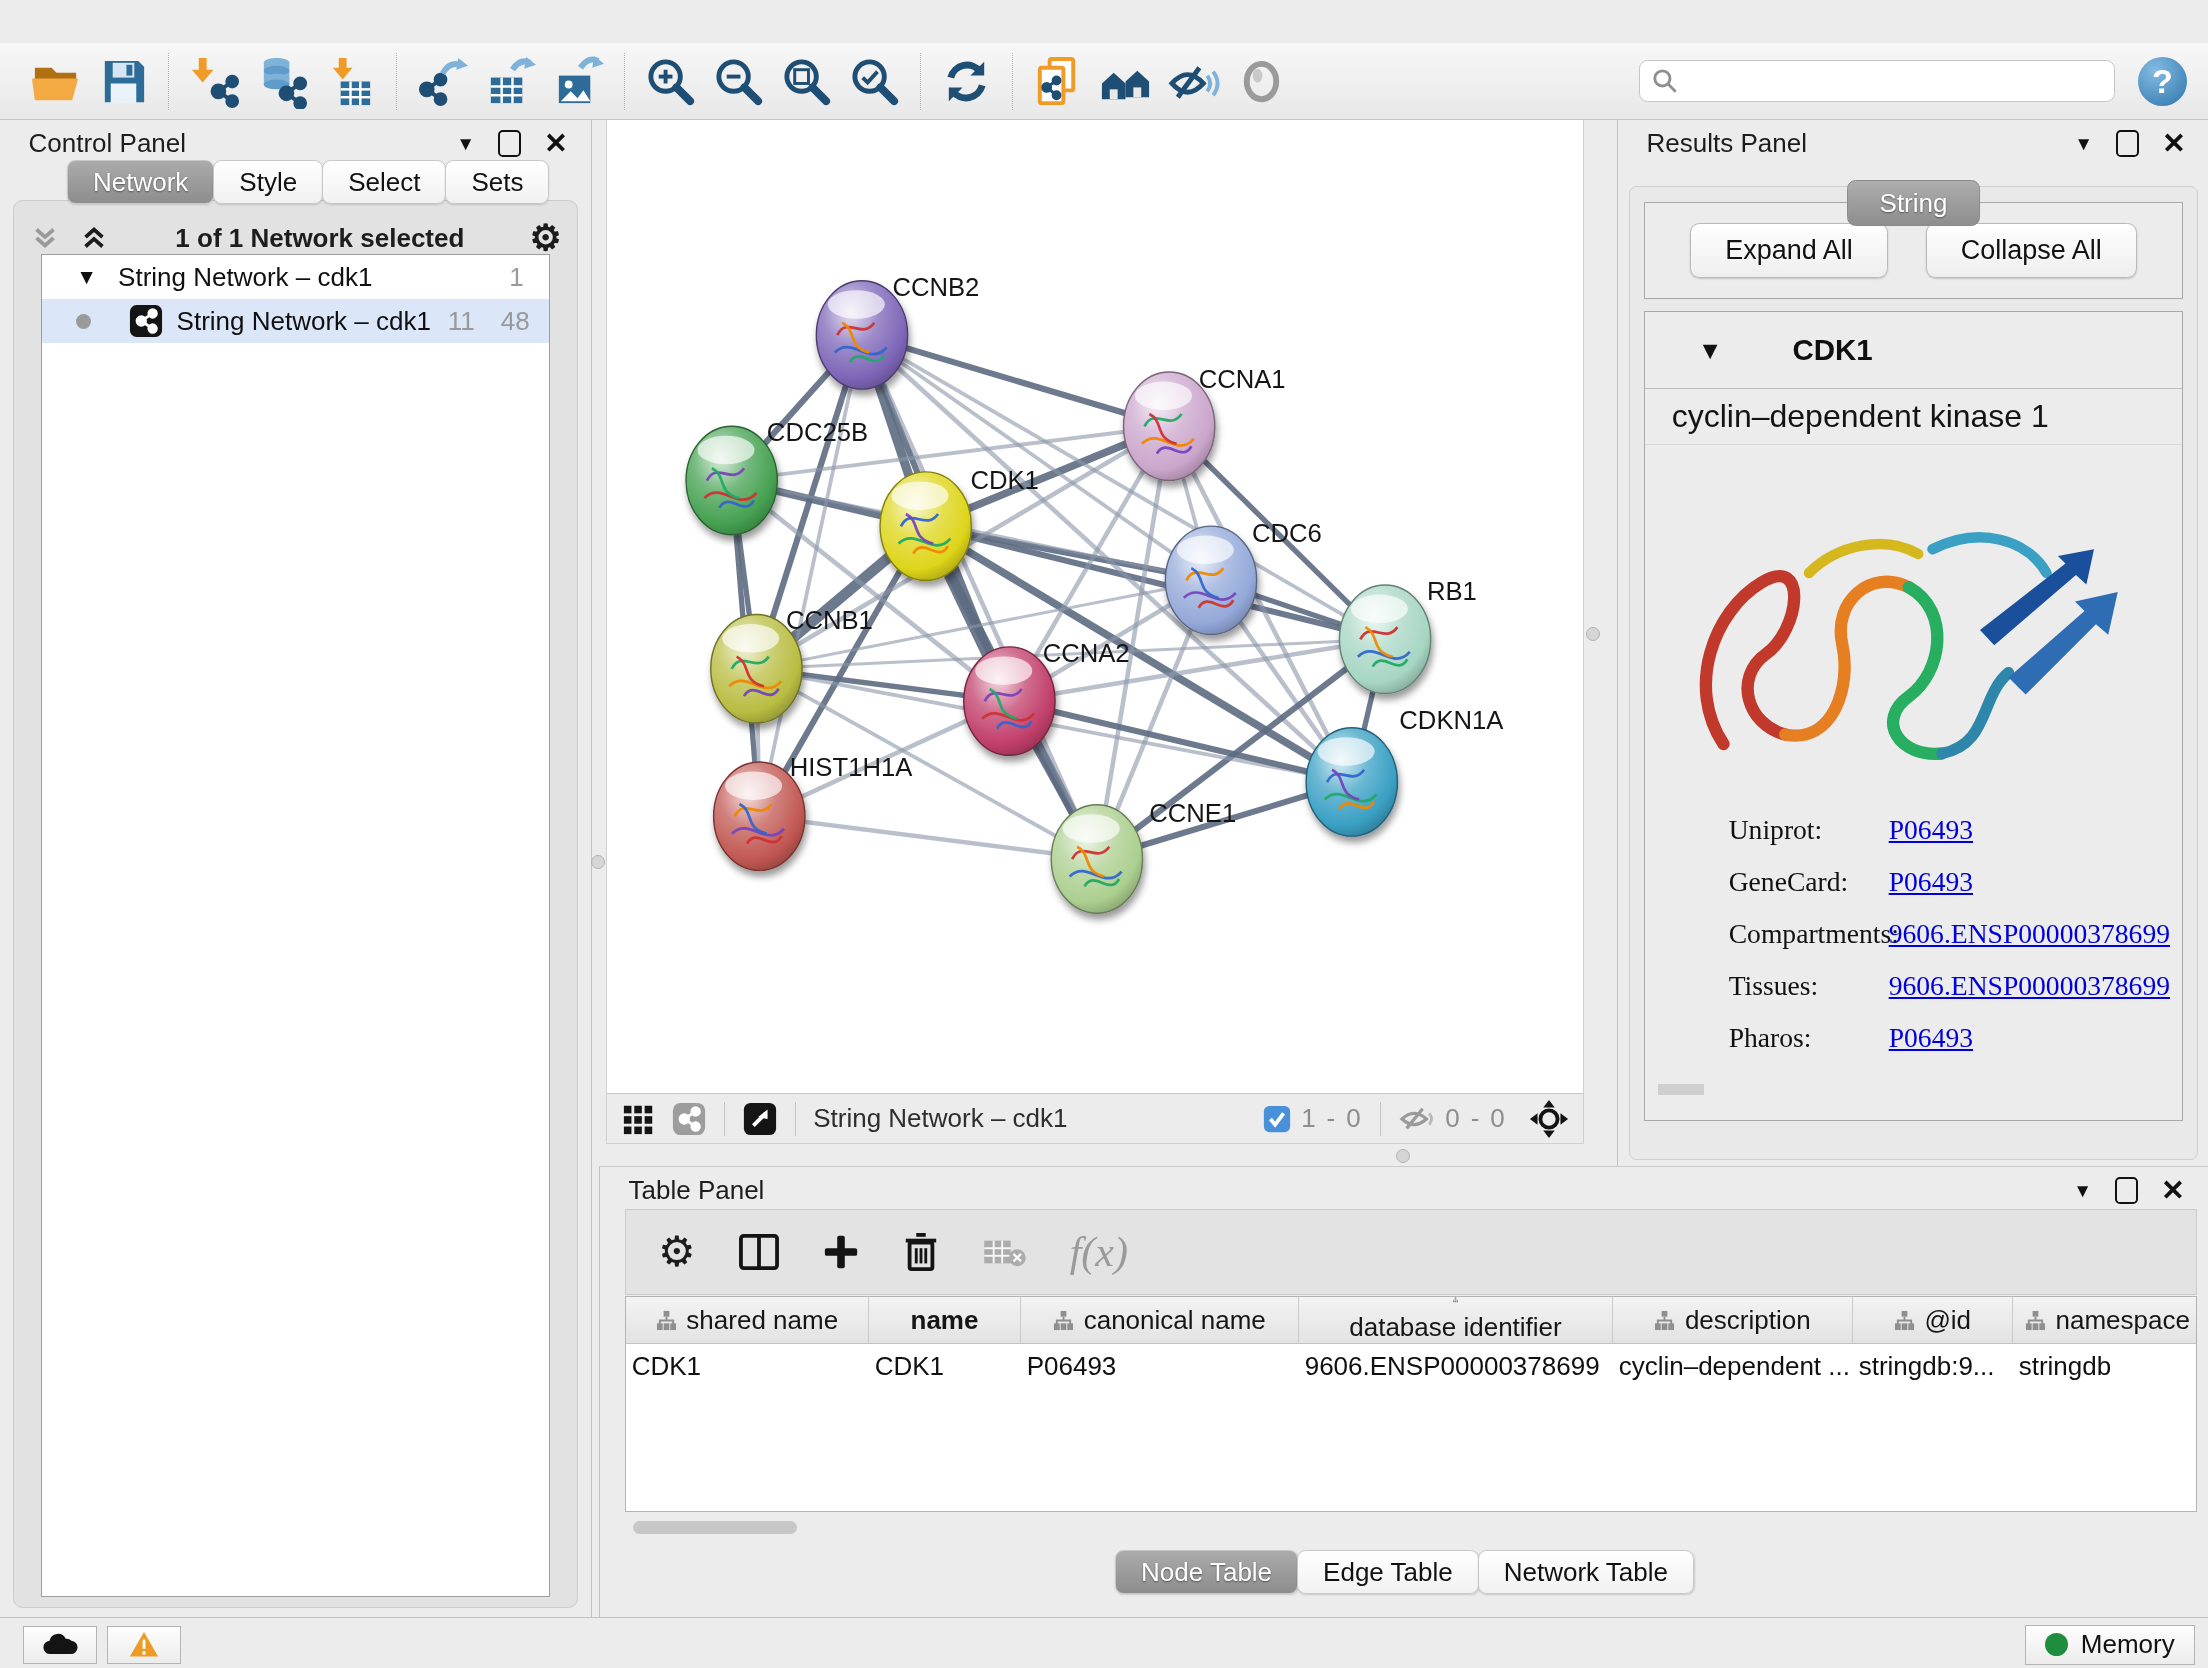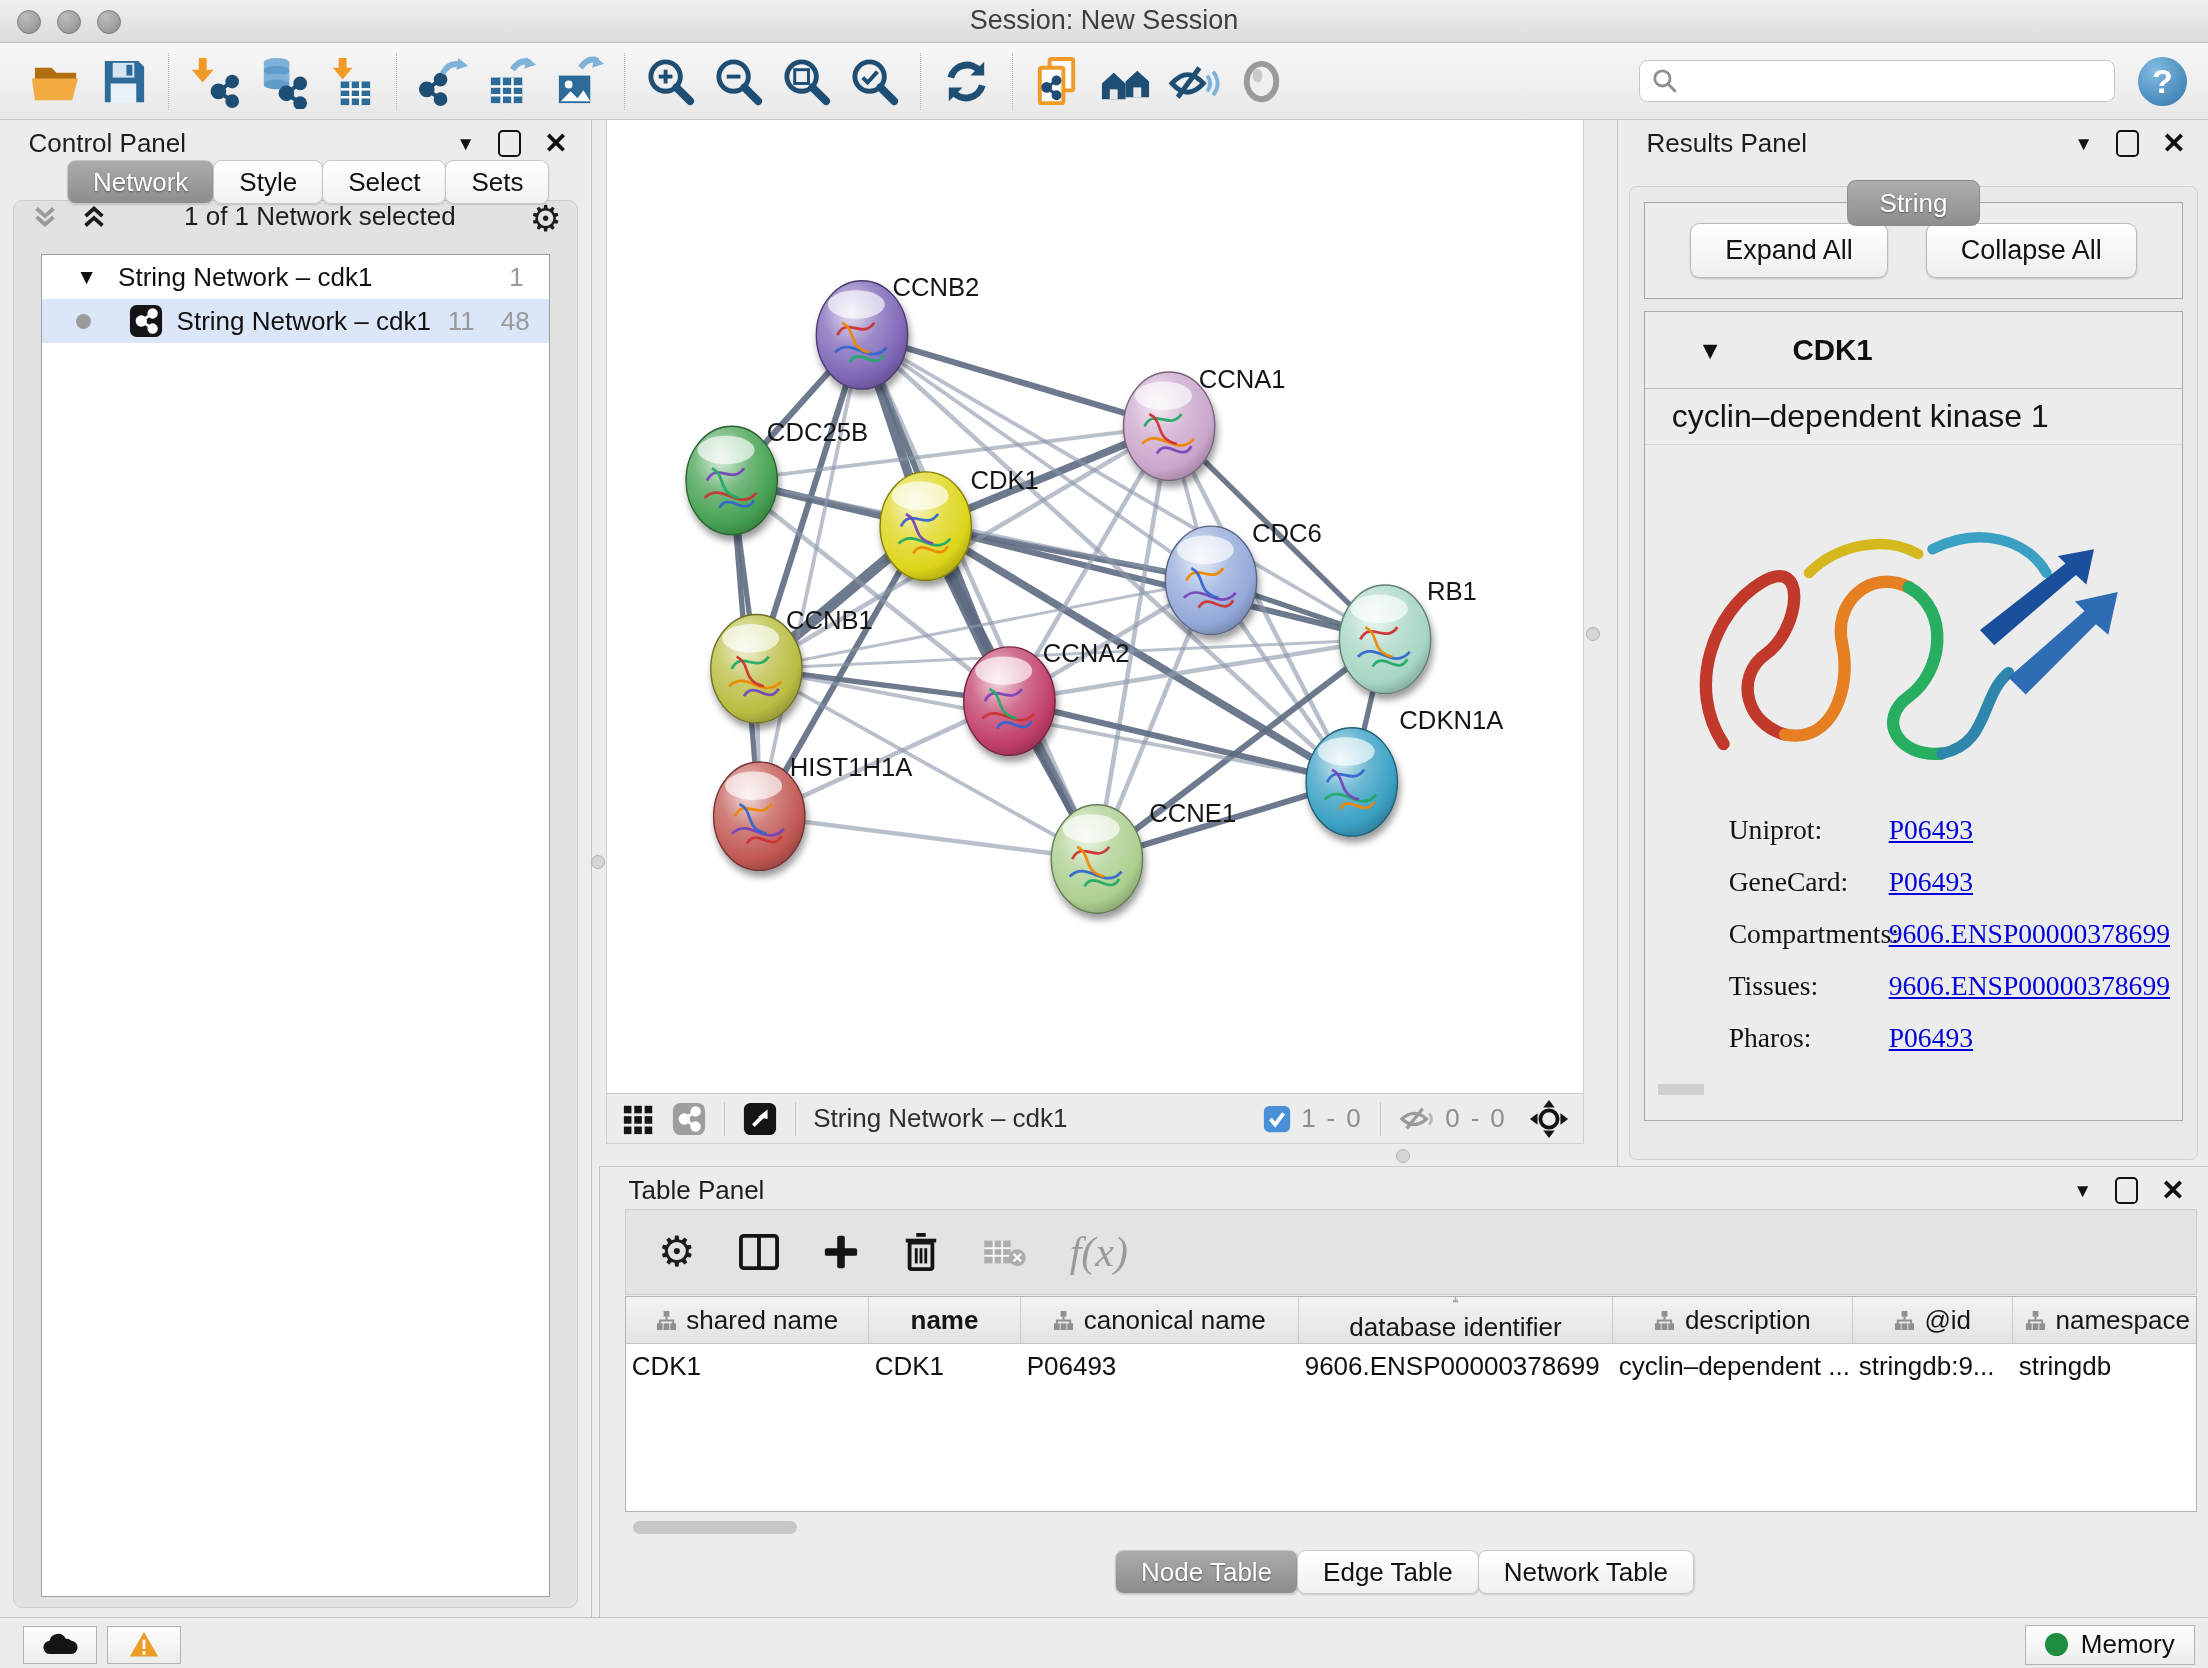--- a/index.html
+++ b/index.html
@@ -42,22 +42,22 @@
     border-radius:8.6px 8.6px 8.6px 8.6px;margin-right:-1px;box-shadow:0 1px 1.9px rgba(0,0,0,.15);}
   .tab.active{background:linear-gradient(#ababab,#8d8d8d);color:#fff;
     text-shadow:0 1px 1.9px rgba(0,0,0,.45);}
 
   
   .control-panel{position:absolute;left:0;top:120px;width:592px;bottom:51px;
     background:#ececec;border-right:1px solid #c2c2c2;box-sizing:border-box;}
   .cp-tabs{position:absolute;left:67px;top:40px;display:flex;z-index:2;}
   .cp-box{position:absolute;left:13.3px;right:13.3px;top:80px;bottom:9.5px;
     background:#e2e2e2;border:1px solid #cccccc;border-radius:9.5px;}
-  .cp-toolbar{position:absolute;top:0;left:15px;right:15px;height:44px;
-    display:flex;font-size:26px;color:#1d1d1d;}
+  .cp-toolbar{position:absolute;top:15px;left:15px;right:15px;height:44px;
+    display:flex;align-items:center;font-size:26px;color:#1d1d1d;font-weight:bold;}
   .cp-status{flex:1;text-align:center;}
   .gear{font-size:36px;color:#1c1c1c;line-height:1;}
   .cp-list{position:absolute;left:27px;right:27px;top:53px;bottom:9.5px;
     background:#fff;border:1px solid #9e9e9e;}
   .tree-row{height:44px;display:flex;align-items:center;font-size:26px;color:#101010;position:relative;}
   .tree-row.selected{background:#dbe7f8;}
   .count{color:#999;position:absolute;text-align:right;}
 
   
   .network-view{position:absolute;left:606px;top:120px;width:976px;height:1023px;
@@ -129,28 +129,20 @@
   .memory-btn{position:absolute;right:13.3px;top:6.7px;height:38px;padding:0 19px;
     border:1.9px solid #b4b4b4;background:linear-gradient(#fefefe,#ececec);
     display:flex;gap:13.3px;align-items:center;font-size:26px;color:#111;}
   .mem-dot{width:23px;height:23px;border-radius:50%;}
 </style>
 </head>
 <body>
 
 <div class="app">
 
-  <div class="titlebar">
-    <div class="lights">
-      <div class="light"></div>
-      <div class="light"></div>
-      <div class="light"></div>
-    </div>
-    <div class="win-title">Session: New Session</div>
-  </div>
 
   <div class="toolbar">
     <div class="tbtn">
       <svg width="55" height="55" viewBox="0 0 56 56">
         <path d="M7 14 h17 l5 5 h20 v9 H7z" fill="#b06f10"></path>
         <path d="M4 25 h47 l-6 22 H7z" fill="#f4aa42"></path>
       </svg>
     </div>
     <div class="tbtn">
       <svg width="55" height="55" viewBox="0 0 56 56">

